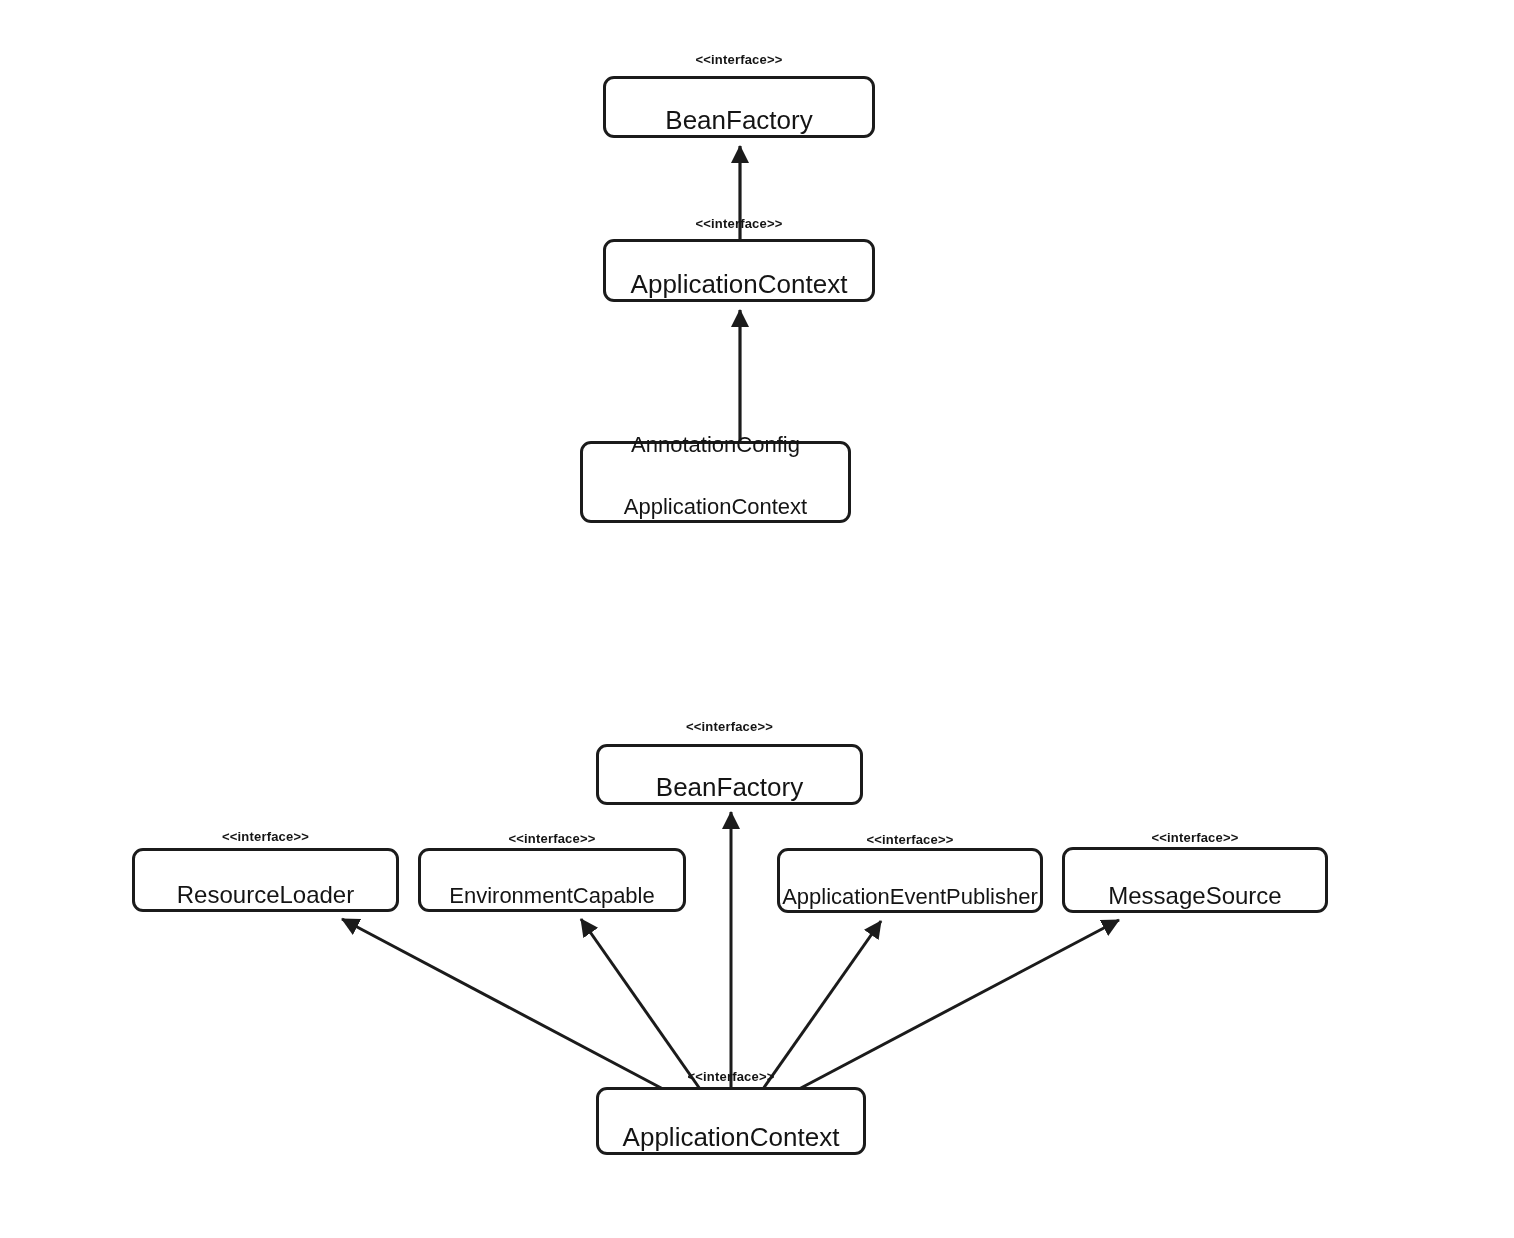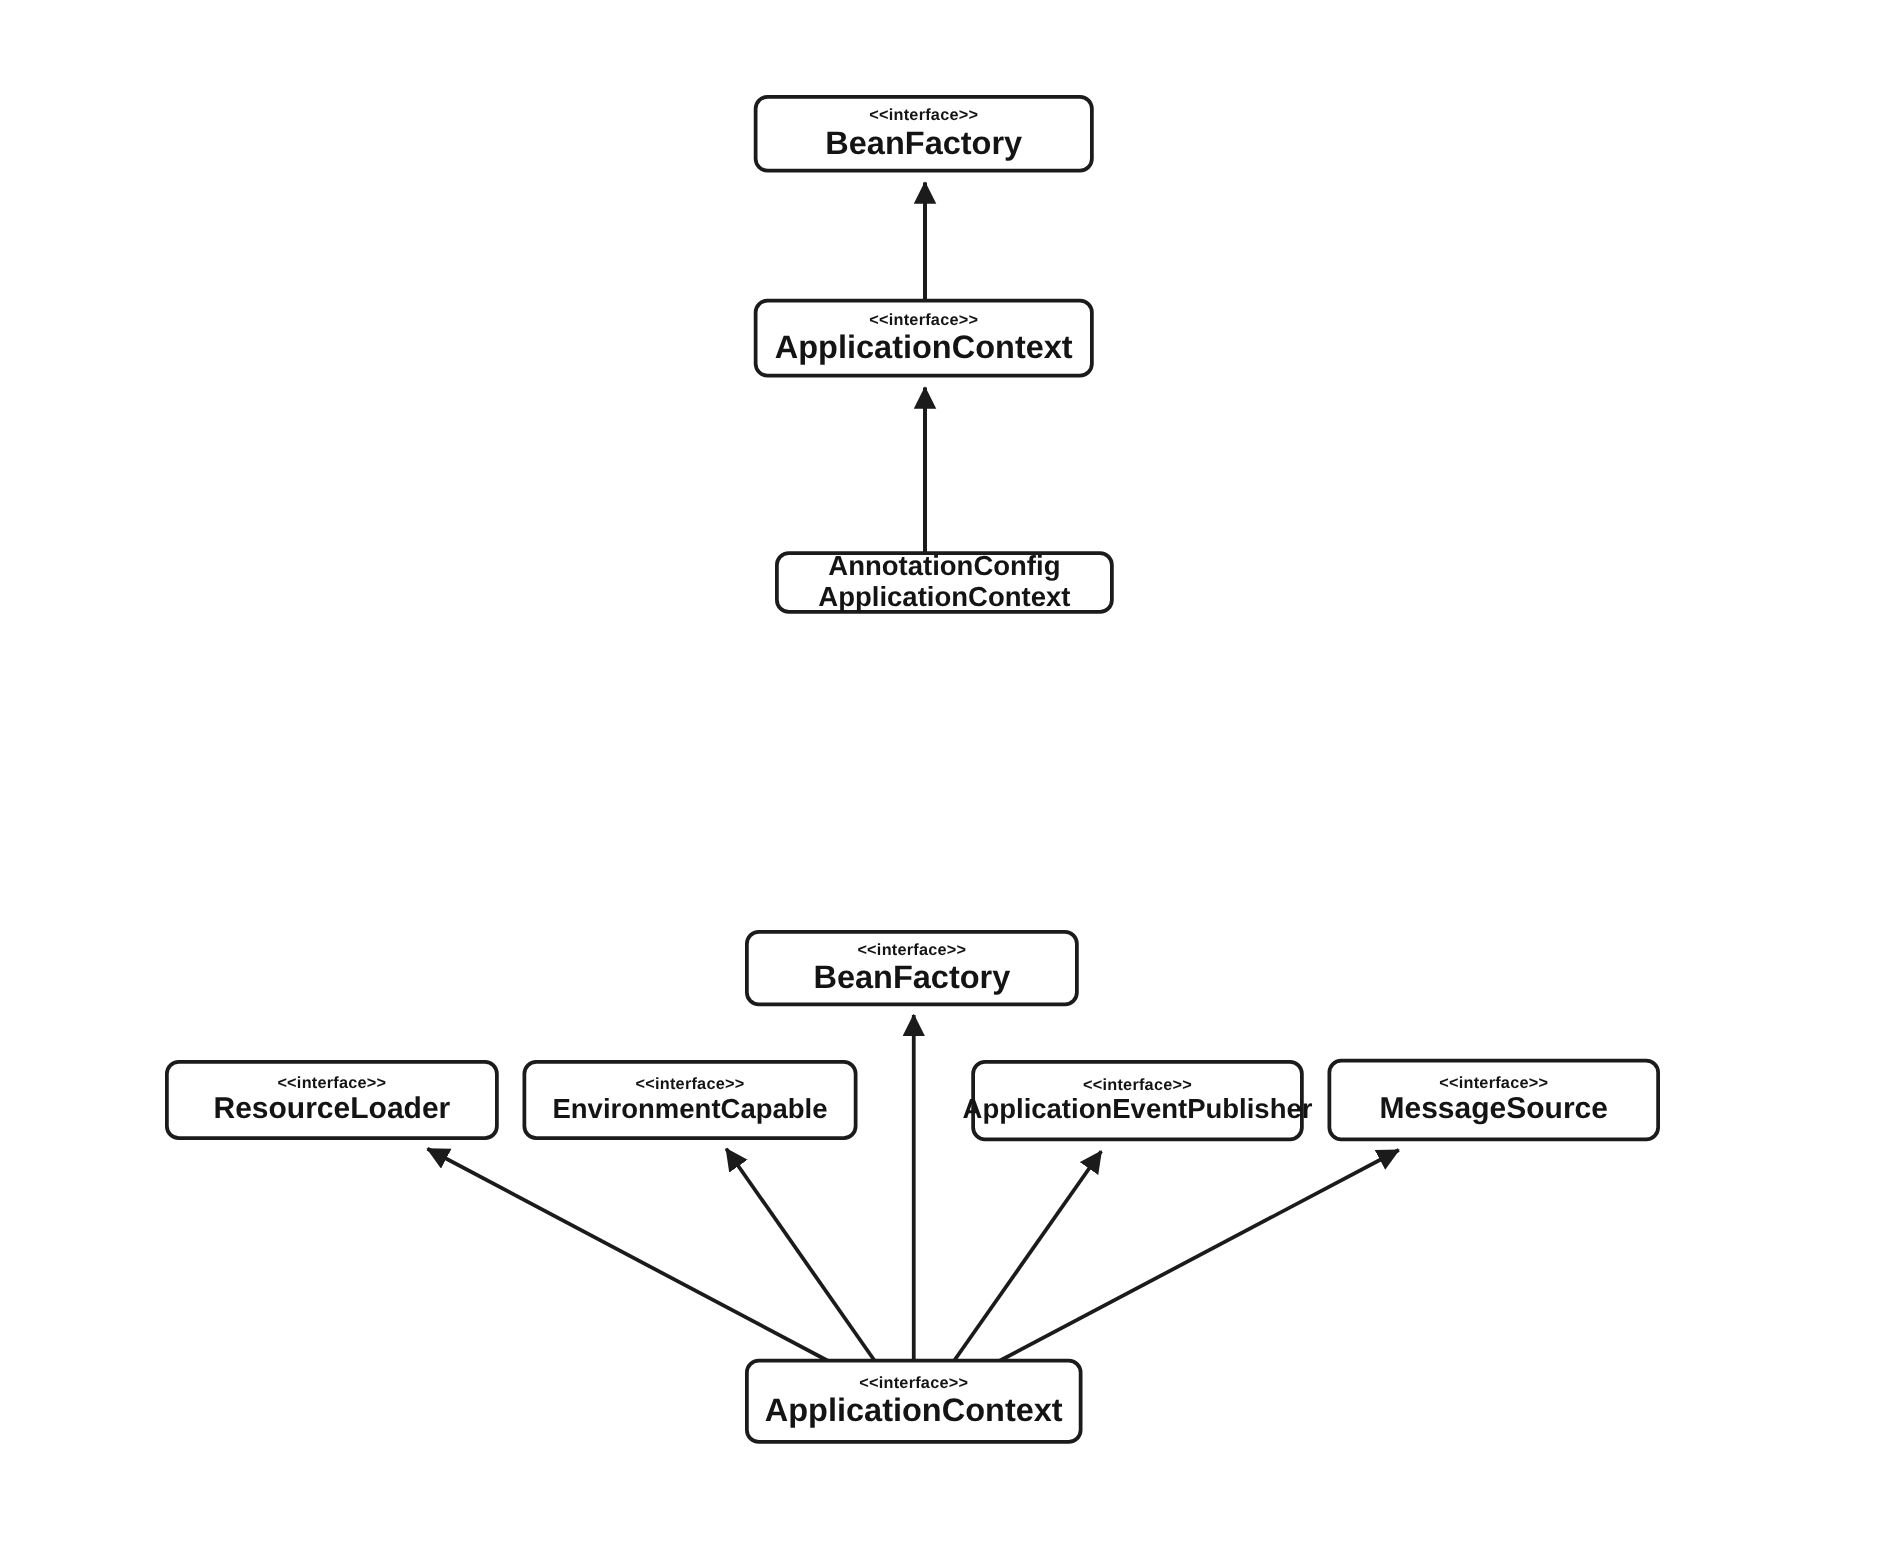--- a/index.html
+++ b/index.html
@@ -24,44 +24,45 @@
   }
   .uml-node {
     position: absolute;
     box-sizing: border-box;
     background: #ffffff;
     border: 3px solid #1b1b1b;
     border-radius: 11px;
     display: flex;
     flex-direction: column;
     align-items: center;
-    justify-content: center;
+    justify-content: flex-end;
     text-align: center;
     line-height: 1.12;
     color: #141414;
   }
   .stereotype {
     font-size: 13px;
     font-weight: bold;
     letter-spacing: 0.2px;
     white-space: nowrap;
   }
   .node-name {
     font-size: 26px;
-    font-weight: bold;
+    font-weight: normal;
     white-space: nowrap;
+    margin-top: 38px;
   }
   .name-sm  { font-size: 22px; }
   .name-xs  { font-size: 22px; }
   .name-md  { font-size: 24px; }
 
   
   .n-bf1  { left: 603px; top: 76px;   width: 272px; height: 62px; }
   .n-ac1  { left: 603px; top: 239px;  width: 272px; height: 63px; }
-  .n-acac { left: 620px; top: 441px;  width: 271px; height: 50px; }
+  .n-acac { left: 580px; top: 441px;  width: 271px; height: 82px; }
 
   
   .n-bf2  { left: 596px;  top: 744px;  width: 267px; height: 61px; }
   .n-ms   { left: 132px;  top: 848px;  width: 267px; height: 64px; }
   .n-ec   { left: 418px;  top: 848px;  width: 268px; height: 64px; }
   .n-aep  { left: 777px;  top: 848px;  width: 266px; height: 65px; }
   .n-rl   { left: 1062px; top: 847px;  width: 266px; height: 66px; }
   .n-ac2  { left: 596px;  top: 1087px; width: 270px; height: 68px; }
 </style>
 </head>

